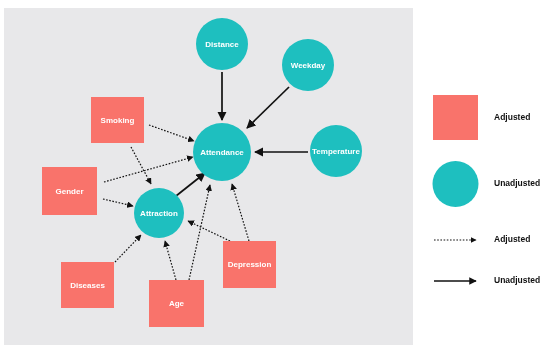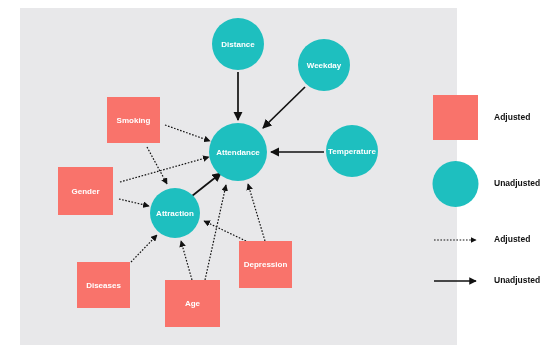--- a/index.html
+++ b/index.html
@@ -15,26 +15,25 @@
     position: relative;
   }
   #figure {
     position: absolute;
     left: 0; top: 0;
     width: 550px; height: 353px;
     background: #ffffff;
   }
   #dag-panel {
     position: absolute;
-    left: 20px;
+    left: 4px;
     top: 8px;
     width: 409px;
     height: 337px;
     background: #e8e8ea;
-    padding-left: 28px;
   }
   #dag-svg, #legend-svg {
     position: absolute;
     left: 0; top: 0;
     display: block;
   }
   #dag-svg { width: 409px; height: 337px; }
   #legend-layer {
     position: absolute;
     left: 417px;

